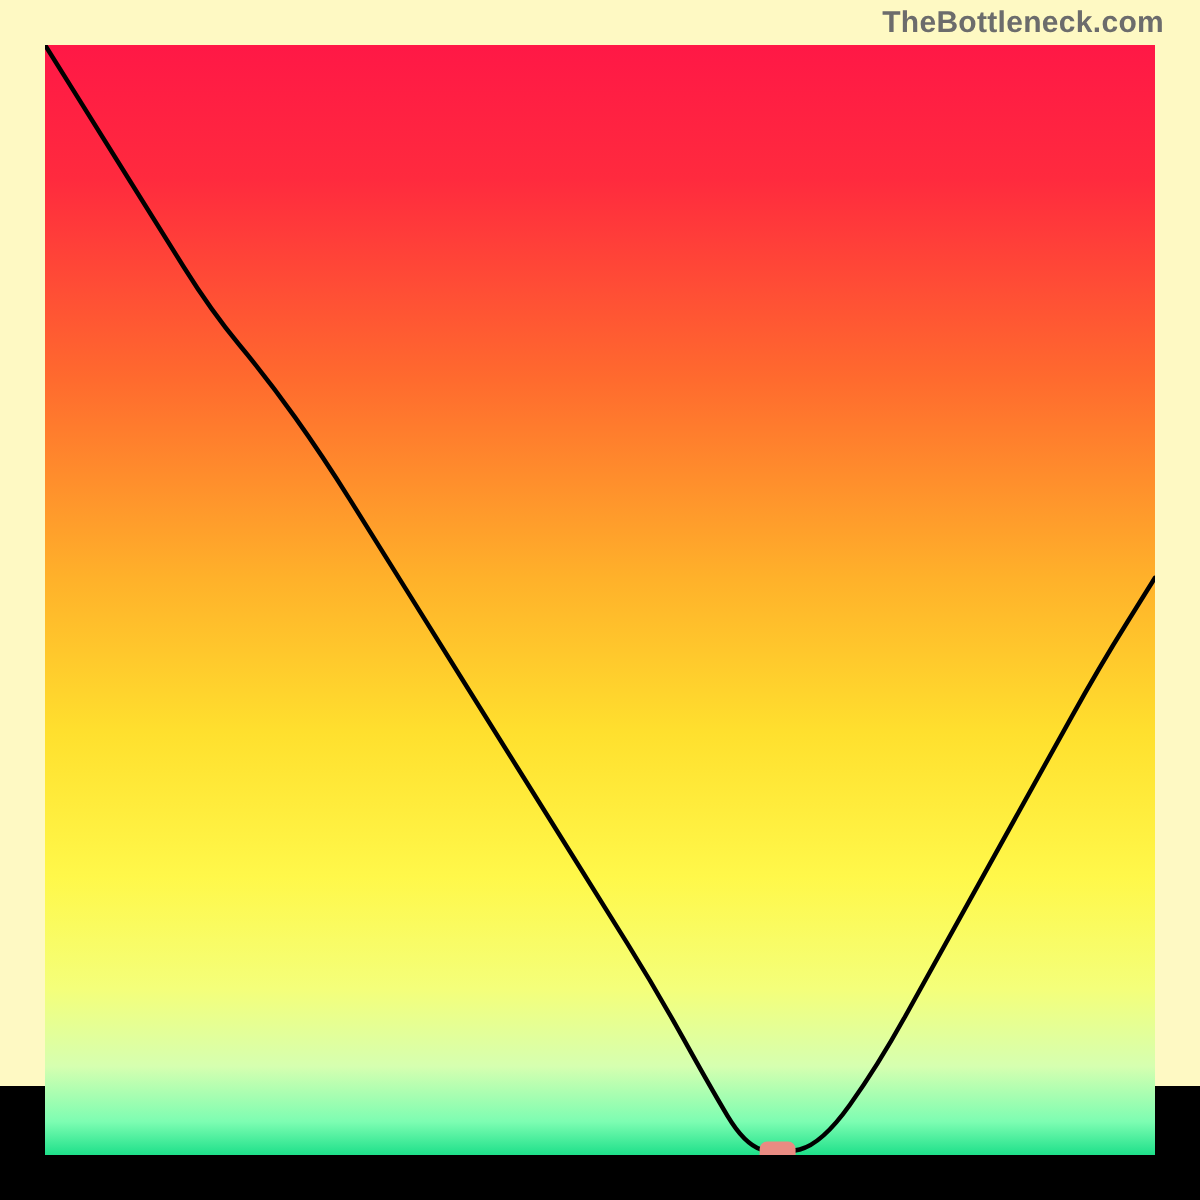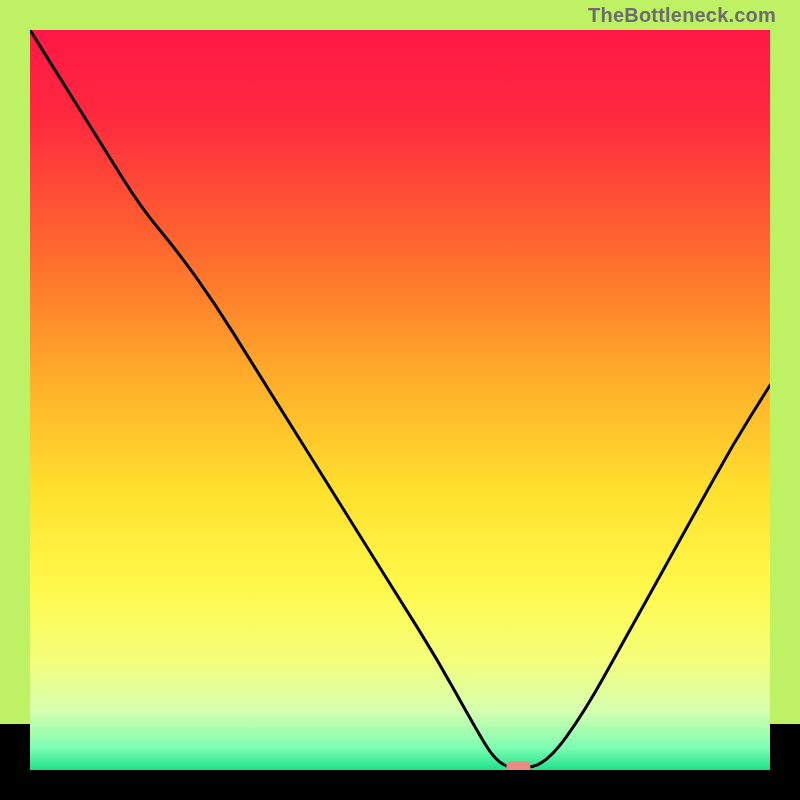--- a/index.html
+++ b/index.html
@@ -7,21 +7,21 @@
     padding: 0;
     width: 800px;
     height: 800px;
     background: #000;
     font-family: Arial, Helvetica, sans-serif;
   }
   .frame {
     position: relative;
     width: 800px;
     height: 724px;
-    background: #bef264;
+    background: #fef9c3;
   }
   .plot {
     position: absolute;
     left: 30px;
     top: 30px;
     width: 740px;
     height: 740px;
   }
   .watermark {
     position: absolute;

